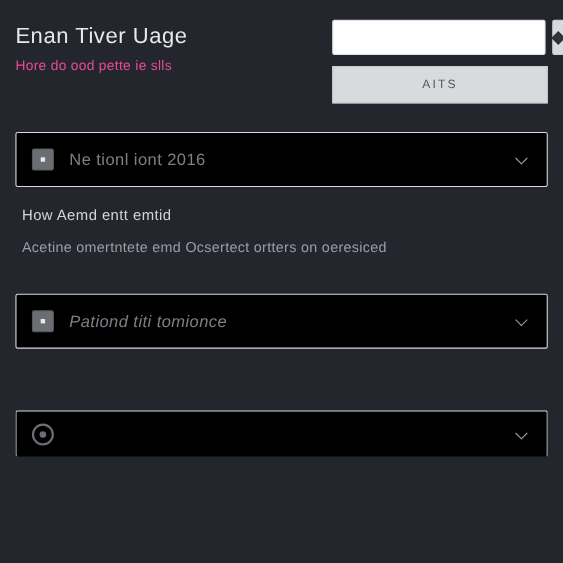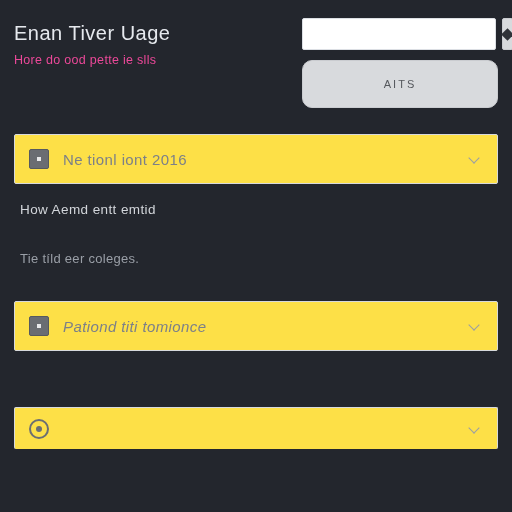--- a/index.html
+++ b/index.html
@@ -59,35 +59,35 @@
     align-items: center;
     justify-content: center;
     cursor: pointer;
   }
   .diamond {
     width: 9px; height: 9px;
     background: #2f3238;
     transform: rotate(45deg);
   }
   .filter-btn {
-    height: 48px;
+    height: 34px;
     background: #d8dadd;
     border: 1px solid #caccd0;
-    border-radius: 10px;
+    border-radius: 0;
     display: flex;
     align-items: center;
     justify-content: center;
     color: #55585d;
     font-size: 11px;
     letter-spacing: 2px;
     cursor: pointer;
   }
 
   .accordion {
-    background: #fde047;
+    background: #000000;
     border: 1px solid #d7d9dc;
     border-radius: 2px;
     height: 50px;
     display: flex;
     align-items: center;
     padding: 0 16px 0 14px;
     cursor: pointer;
     margin-bottom: 18px;
   }
   .accordion .badge {
@@ -196,22 +196,21 @@
     <div class="badge">
       <div class="badge-dot"></div>
     </div>
     <div class="acc-label">Ne tionl iont 2016</div>
     <div class="chevron"></div>
   </div>
 
   <div class="section-text">
     <div class="section-heading">How Aemd entt emtid</div>
     <div class="section-body">
-      <br>
-      <span>Tie tíld eer coleges.</span>
+      <span>Acetine omertntete emd Ocsertect ortters on oeresiced</span><br>
     </div>
   </div>
 
   <div class="accordion alt">
     <div class="badge">
       <div class="badge-dot"></div>
     </div>
     <div class="acc-label">Pationd titi tomionce</div>
     <div class="chevron"></div>
   </div>

